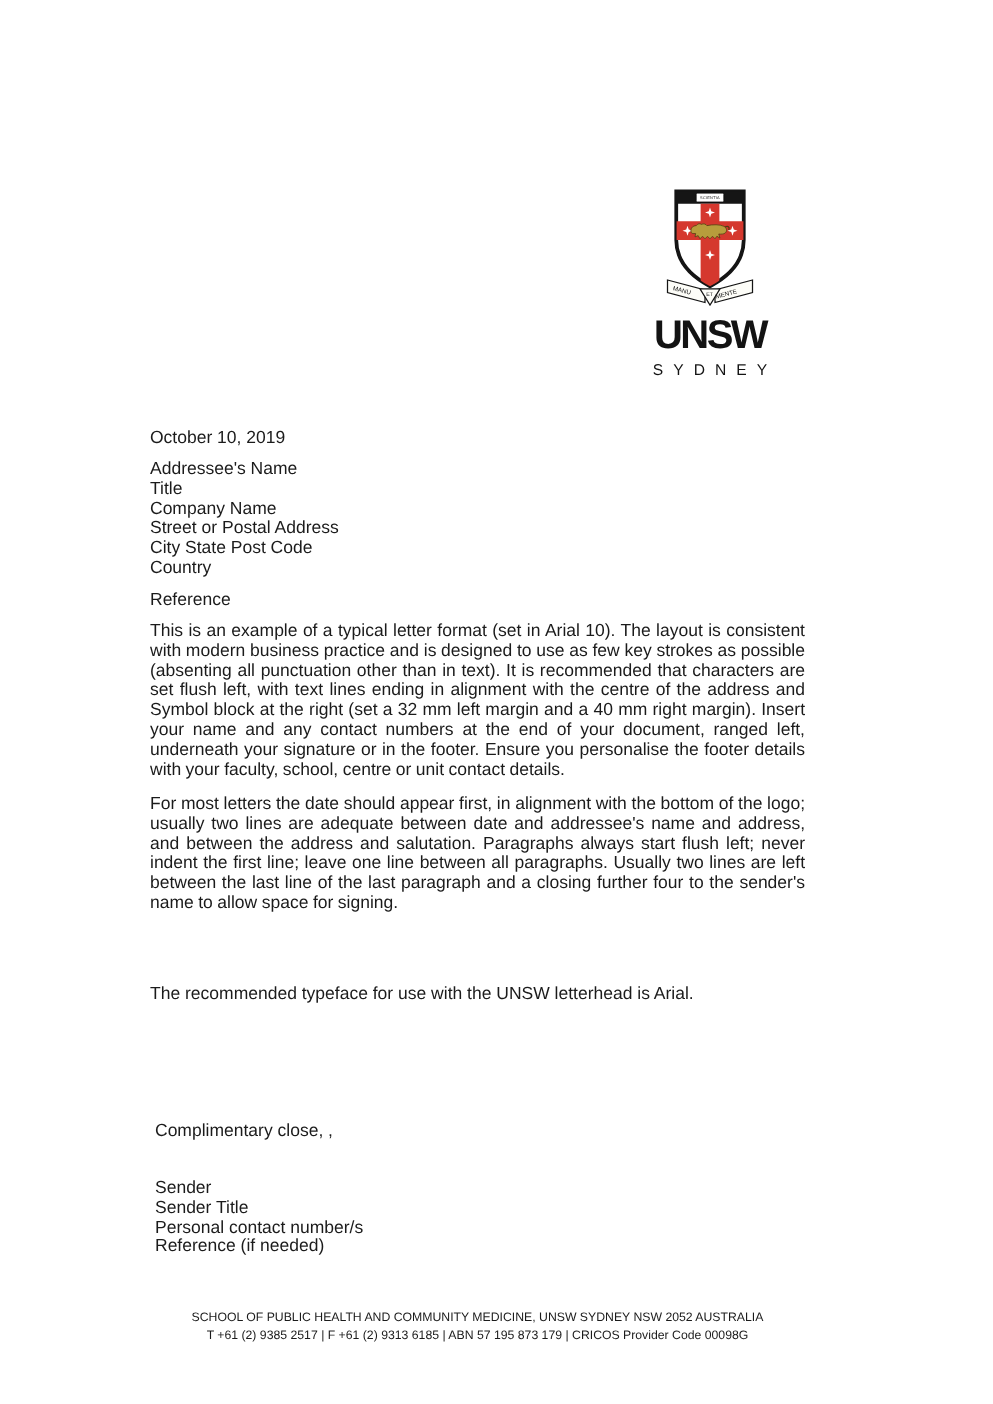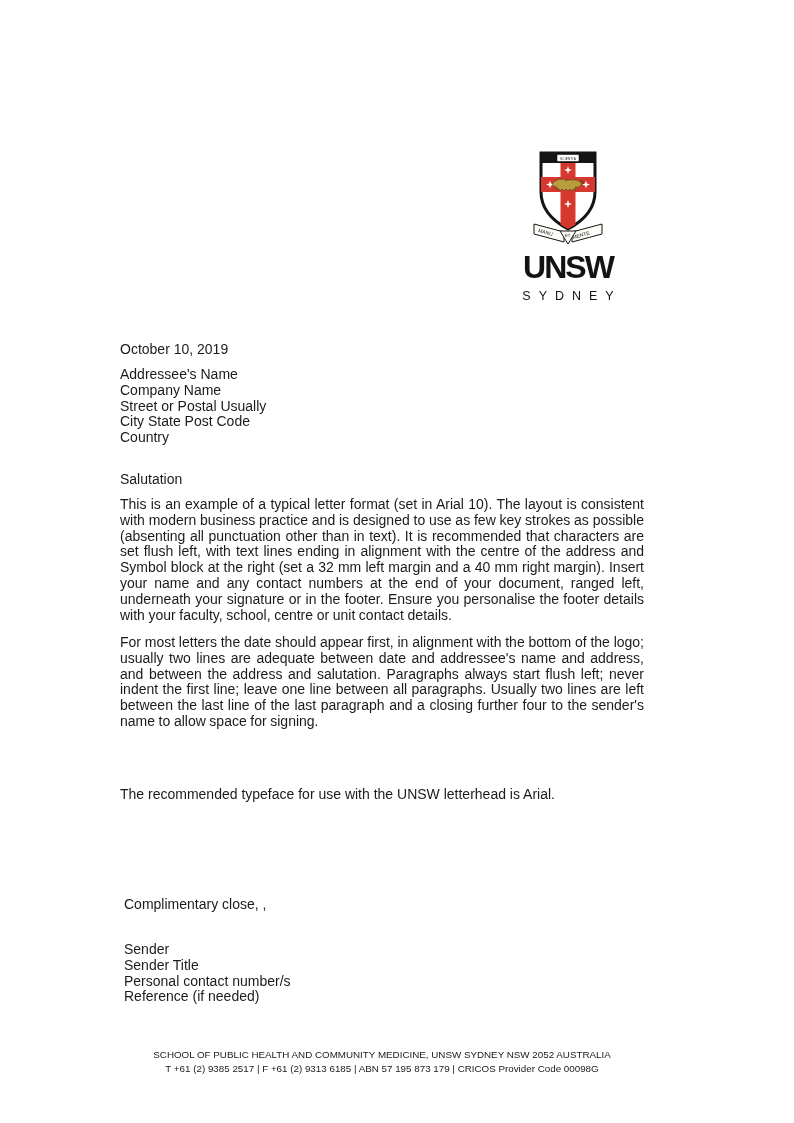--- a/index.html
+++ b/index.html
@@ -70,27 +70,28 @@
       </g>
     </svg>
     <div class="wordmark">UNSW</div>
     <div class="citytext">SYDNEY</div>
   </div>
 
   <div class="blk date">October 10, 2019</div>
 
   <div class="blk address">
     <div>Addressee's Name</div>
+    <div>Title</div>
     <div>Company Name</div>
-    <div>Street or Postal Usually</div>
+    <div>Street or Postal Address</div>
     <div>City State Post Code</div>
     <div>Country</div>
   </div>
 
-  <div class="blk salutation">Salutation</div>
+  <div class="blk salutation">Reference</div>
 
   <div class="blk para1 justify">This is an example of a typical letter format (set in Arial 10).  The layout is consistent with modern business practice and is designed to use as few key strokes as possible (absenting all punctuation other than in text).  It is recommended that characters are set flush left, with text lines ending in alignment with the centre of the address and Symbol block at the right (set a 32 mm left margin and a 40 mm right margin).  Insert your name and any contact numbers at the end of your document, ranged left, underneath your signature or in the footer.  Ensure you personalise the footer details with your faculty, school, centre or unit contact details.</div>
   <div class="blk para2 justify">For most letters the date should appear first, in alignment with the bottom of the logo; usually two lines are adequate between date and addressee's name and address, and between the address and salutation.  Paragraphs always start flush left; never indent the first line; leave one line between all paragraphs.  Usually two lines are left between the last line of the last paragraph and a closing further four to the sender's name to allow space for signing.</div>
 
   <div class="blk typeface">The recommended typeface for use with the UNSW letterhead is Arial.</div>
 
   <div class="blk closing">Complimentary close, ,</div>
 
   <div class="blk sender">
     <div>Sender</div>

